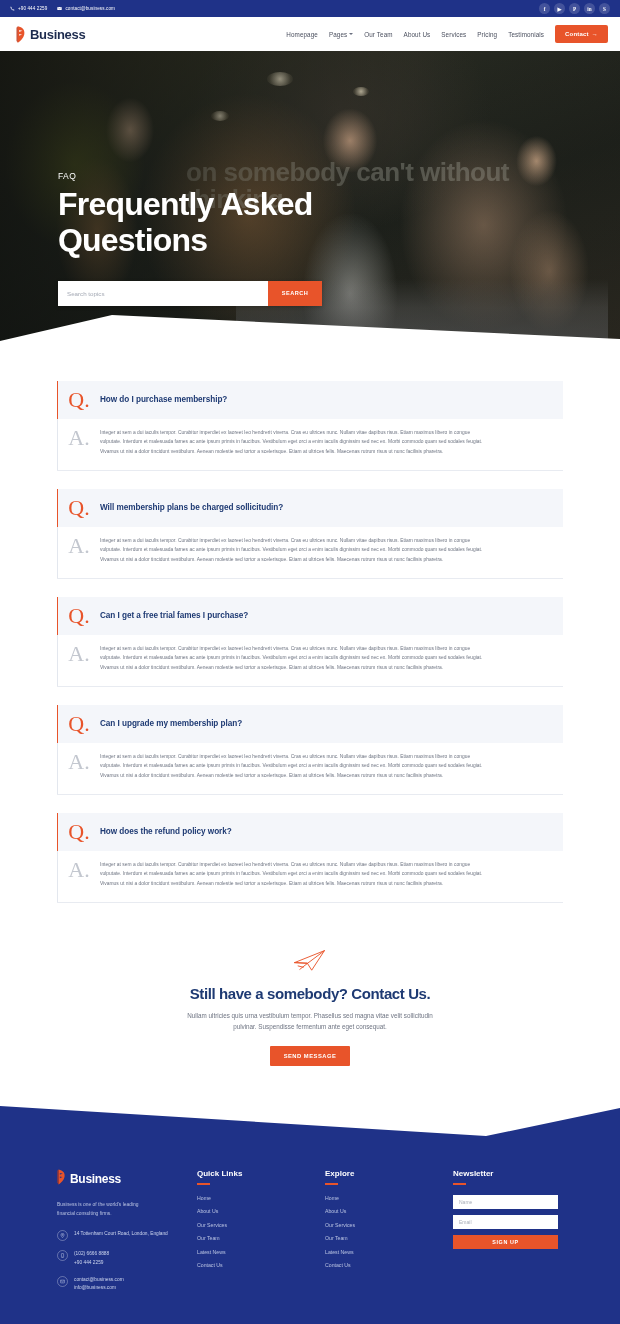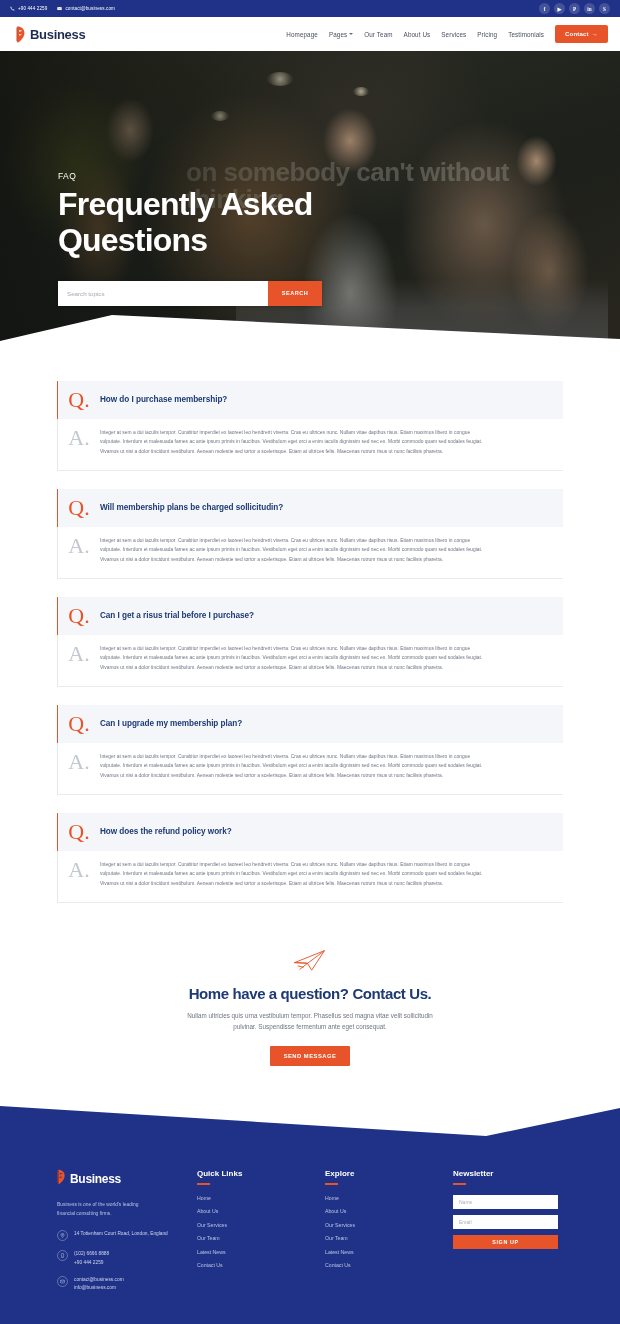--- a/index.html
+++ b/index.html
@@ -336,21 +336,21 @@
     <div class="faq-a">
       <span class="faq-glyph">A.</span>
       <span class="faq-a-text">Integer at sem a dui iaculis tempor. Curabitur imperdiet ex laoreet leo hendrerit viverra. Cras eu ultrices nunc. Nullam vitae dapibus risus. Etiam maximus libero in congue vulputate. Interdum et malesuada fames ac ante ipsum primis in faucibus. Vestibulum eget orci a enim iaculis dignissim sed nec ex. Morbi commodo quam sed sodales feugiat. Vivamus ut nisi a dolor tincidunt vestibulum. Aenean molestie sed tortor a scelerisque. Etiam at ultrices felis. Maecenas rutrum risus ut nunc facilisis pharetra.</span>
     </div>
     <div class="faq-divider"></div>
   </div>
 
   <div class="faq-item">
     <div class="faq-q">
       <span class="faq-glyph">Q.</span>
-      <span class="faq-q-text">Can I get a risus trial before I purchase?</span>
+      <span class="faq-q-text">Can I get a free trial fames I purchase?</span>
     </div>
     <div class="faq-a">
       <span class="faq-glyph">A.</span>
       <span class="faq-a-text">Integer at sem a dui iaculis tempor. Curabitur imperdiet ex laoreet leo hendrerit viverra. Cras eu ultrices nunc. Nullam vitae dapibus risus. Etiam maximus libero in congue vulputate. Interdum et malesuada fames ac ante ipsum primis in faucibus. Vestibulum eget orci a enim iaculis dignissim sed nec ex. Morbi commodo quam sed sodales feugiat. Vivamus ut nisi a dolor tincidunt vestibulum. Aenean molestie sed tortor a scelerisque. Etiam at ultrices felis. Maecenas rutrum risus ut nunc facilisis pharetra.</span>
     </div>
     <div class="faq-divider"></div>
   </div>
 
   <div class="faq-item">
     <div class="faq-q">
@@ -380,21 +380,21 @@
 
 <div class="cta">
   <div class="cta-icon">
     <svg width="34" height="24" viewBox="0 0 40 28" fill="none" stroke="#e8542a" stroke-width="1.1" stroke-linejoin="round" stroke-linecap="round">
       <path d="M2 17 L37 3 L22 26 L17 18 Z"></path>
       <path d="M2 17 L17 18 L37 3"></path>
       <path d="M8 25 L17 18"></path>
       <path d="M6 21 L12 22.5"></path>
     </svg>
   </div>
-  <div class="cta-title">Home have a question? Contact Us.</div>
+  <div class="cta-title">Still have a somebody? Contact Us.</div>
   <div class="cta-sub">Nullam ultricies quis urna vestibulum tempor. Phasellus sed magna vitae velit sollicitudin pulvinar. Suspendisse fermentum ante eget consequat.</div>
   <button class="cta-btn">SEND MESSAGE</button>
 </div>
 
 <div class="footer-wrap">
   <svg class="footer-shape" viewBox="0 0 620 48" preserveAspectRatio="none">
     <path d="M0 10 L486 40 L620 12 L620 48 L0 48 Z" fill="#1f3288"></path>
   </svg>
   <div class="footer">
     <div class="footer-cols">

